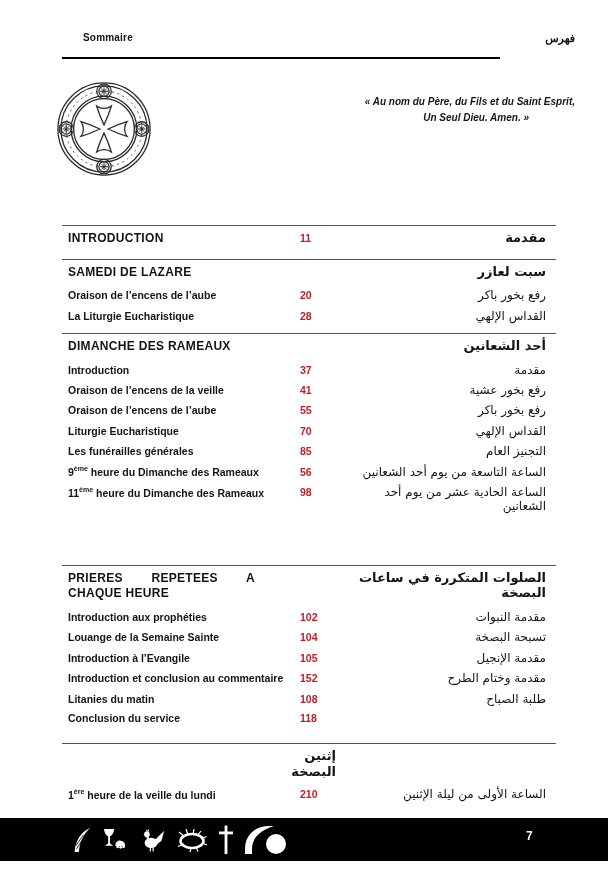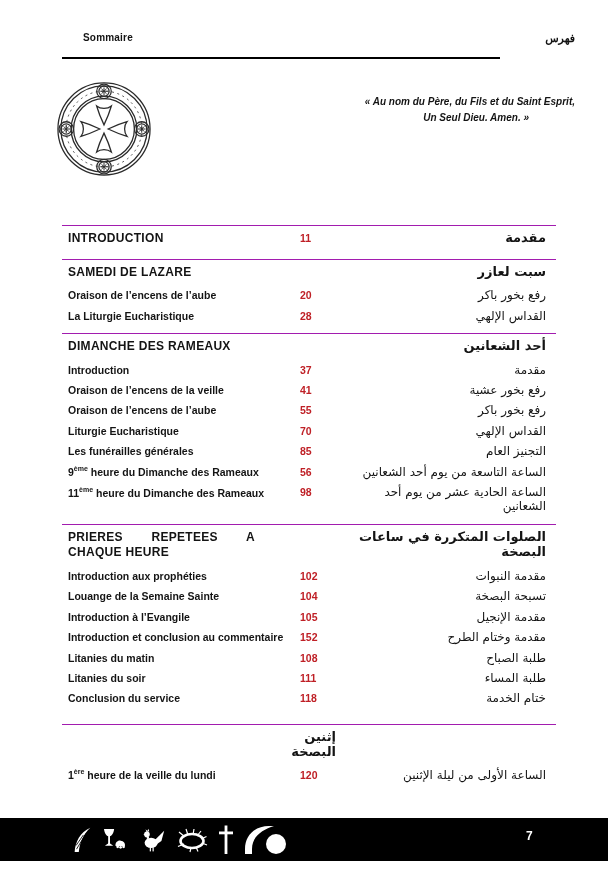--- a/index.html
+++ b/index.html
@@ -18,21 +18,21 @@
 
   
   .emblem-quote{display:flex;margin-top:21px;height:100px;}
   .emblem{flex:none;margin-left:-7px;}
   .quote{flex:1;text-align:right;font-weight:bold;font-style:italic;font-size:10px;line-height:1.6;padding-top:14px;}
   .quote .l2{padding-right:46px;}
 
   
   .toc{margin-top:45px;margin-right:19px;}
   .section{border-top:1px solid #a21caf;padding-bottom:7px;}
-  .section:nth-child(4){padding-bottom:15px;}
+  .section:nth-child(4){padding-bottom:15px;margin-top:41px;}
   .section:last-child{padding-bottom:0;}
   .row{display:grid;grid-template-columns:238px 46px 1fr;align-items:baseline;}
   .header-row{padding:4px 0 5px;}
   .header-row .fr{font-size:12px;font-weight:bold;letter-spacing:.3px;line-height:1.3;text-align:justify;padding-right:45px;}
   .header-row .ar{font-size:13px;font-weight:bold;}
   .item-row{padding:3px 0;}
   .item-row .fr{font-size:10.5px;font-weight:bold;line-height:1.25;}
   .item-row .ar{font-size:12px;}
   .fr{padding-left:6px;}
   .fr sup{font-size:7px;}
@@ -179,38 +179,32 @@
           <div class="fr">Introduction et conclusion au commentaire</div>
           <div class="num">152</div>
           <div class="ar">مقدمة وختام الطرح</div>
         </div>
         <div class="row item-row">
           <div class="fr">Litanies du matin</div>
           <div class="num">108</div>
           <div class="ar">طلبة الصباح</div>
         </div>
         <div class="row item-row">
-          <div class="fr">Litanies du soir</div>
-          <div class="num">111</div>
-          <div class="ar">طلبة المساء</div>
-        </div>
-        <div class="row item-row">
           <div class="fr">Conclusion du service</div>
           <div class="num">118</div>
-          <div class="ar">ختام الخدمة</div>
         </div>
       </div>
       <div class="section">
         <div class="row header-row">
           <div class="num"></div>
           <div class="ar">إثنين البصخة</div>
         </div>
         <div class="row item-row">
           <div class="fr">1<sup>ère</sup> heure de la veille du lundi</div>
-          <div class="num">120</div>
+          <div class="num">210</div>
           <div class="ar">الساعة الأولى من ليلة الإثنين</div>
         </div>
       </div>
     </div>
 
 </div>
 
 <div class="footer">
   <div class="icons">
     <span class="ficon">

